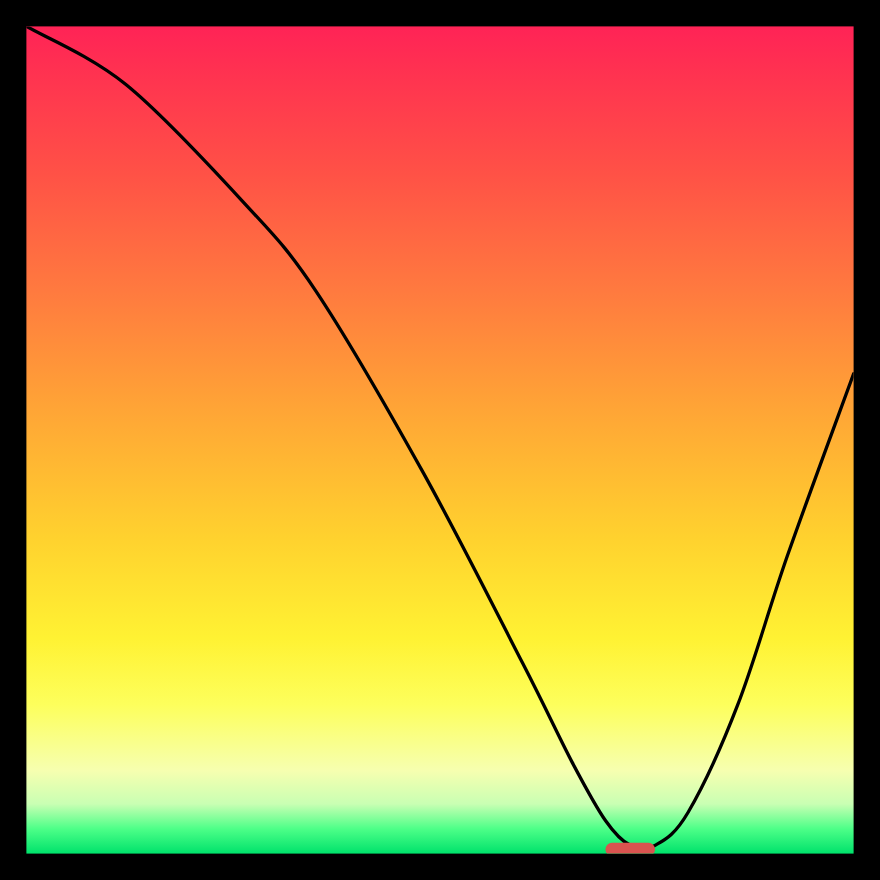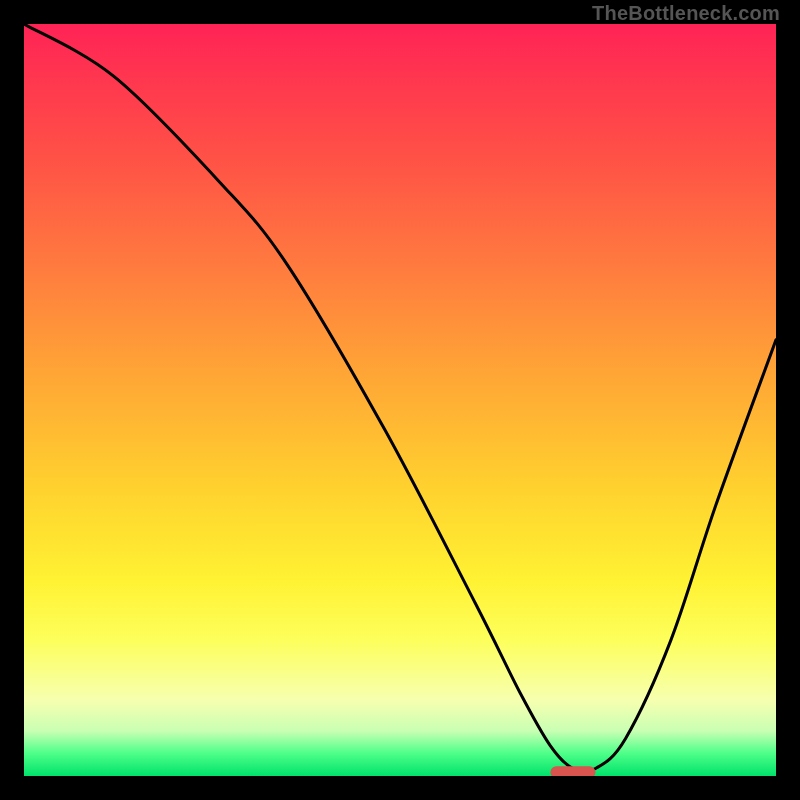--- a/index.html
+++ b/index.html
@@ -58,21 +58,20 @@
     width: 752px;
     height: 752px;
     z-index: 2;
   }
 </style>
 </head>
 <body>
 
 <div class="frame">
 
-  <div class="watermark">TheBottleneck.com</div>
 
   <div class="plot-area"></div>
 
   <svg class="curve" viewBox="0 0 752 752" preserveAspectRatio="none">
     <path d="M 0.0 0.0 C 15.0 8.8, 57.7 26.3, 90.2 52.6 C 122.8 79.0, 166.7 126.6, 195.5 157.9 C 224.3 189.3, 235.6 199.3, 263.2 240.6 C 290.8 282.0, 329.6 349.7, 361.0 406.1 C 392.3 462.5, 428.6 535.2, 451.2 579.0 C 473.8 622.9, 483.8 645.5, 496.3 669.3 C 508.9 693.1, 517.6 709.4, 526.4 721.9 C 535.2 734.5, 541.4 740.7, 549.0 744.5 C 556.5 748.2, 562.7 749.5, 571.5 744.5 C 580.3 739.5, 589.1 735.7, 601.6 714.4 C 614.1 693.1, 631.7 655.5, 646.7 616.6 C 661.8 577.8, 674.3 531.4, 691.8 481.3 C 709.4 431.1, 742.0 343.4, 752.0 315.8" fill="none" stroke="#000000" stroke-width="3" stroke-linecap="round" stroke-linejoin="round"></path>
     <rect x="526.4" y="742.2" width="45.1" height="12" rx="6" ry="6" fill="#d9534f"></rect>
   </svg>
 
 </div>
 

